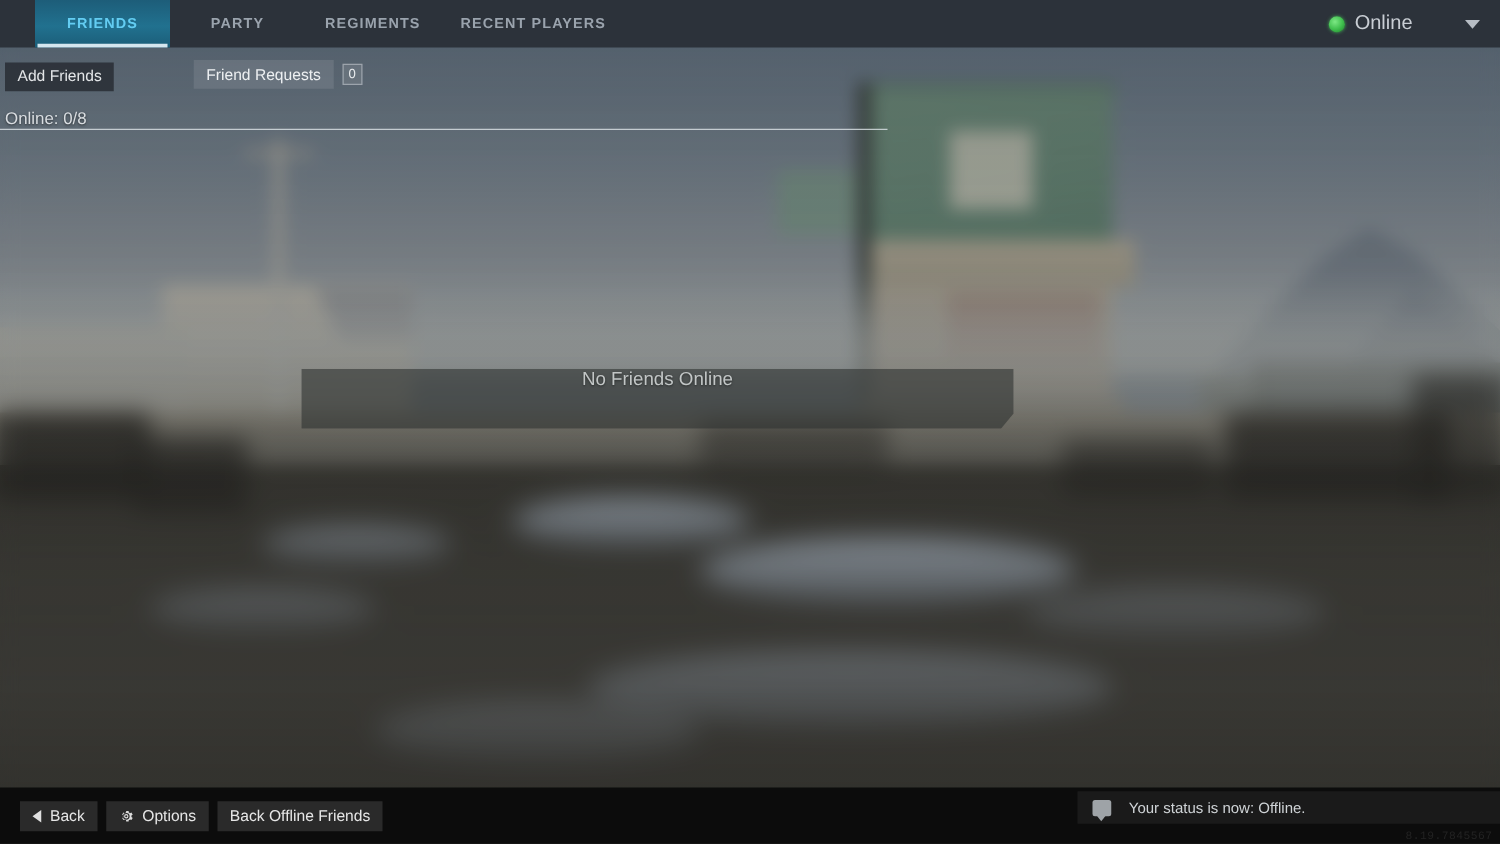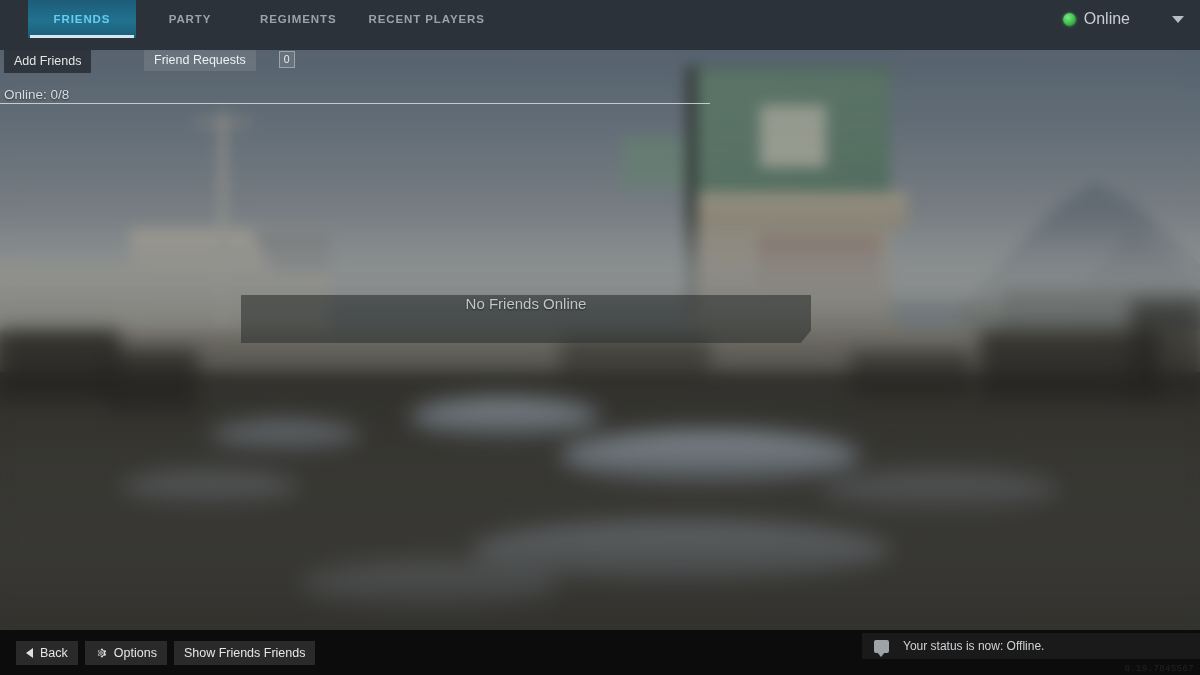--- a/index.html
+++ b/index.html
@@ -166,21 +166,21 @@
     -webkit-backdrop-filter:blur(7px);
   }
   #scene-dim {
     position:absolute; left:0; top:0; width:1200px; height:675px;
     background:linear-gradient(180deg, rgba(20,26,32,.26) 0%, rgba(20,26,32,.18) 35%, rgba(10,12,14,.30) 100%);
   }
 
   
   #topbar {
     position:absolute; left:0; top:0;
-    width:1200px; height:50px;
+    width:1200px; height:38px;
     background:#2c323a;
     display:flex; align-items:stretch;
     z-index:20;
   }
   .tabs { display:flex; align-items:stretch; height:38px; }
   .tab {
     position:relative;
     display:flex; align-items:center; justify-content:center;
     min-width:108px; padding:0 16px;
     font-size:11.5px; font-weight:bold; letter-spacing:.9px;
@@ -231,22 +231,22 @@
   }
   .btn-ghost {
     height:23px; padding:0 10px;
     display:flex; align-items:center;
     background:rgba(132,140,149,.38);
     color:#edf0f2; font-size:12.5px;
     cursor:pointer; user-select:none;
   }
   #add-friends { margin-left:4px; }
   #friend-requests-wrap {
-    position:absolute; left:144px; top:0;
-    display:flex; align-items:center; gap:23px;
+    position:absolute; left:155px; top:0;
+    display:flex; align-items:center; gap:7px;
   }
   .badge {
     min-width:16px; height:17px; padding:0 3px;
     display:flex; align-items:center; justify-content:center;
     background:rgba(120,128,136,.5);
     border:1px solid rgba(200,206,212,.55);
     color:#e9ecee; font-size:10.5px; line-height:1;
   }
 
   
@@ -428,21 +428,21 @@
         <span>Back</span>
       </div>
       <div class="bbtn">
         <svg class="ico-gear" viewBox="0 0 24 24">
           <path fill="#dcdcdc" d="M12 8.5A3.5 3.5 0 1 0 12 15.5 3.5 3.5 0 1 0 12 8.5zm0 5.2a1.7 1.7 0 1 1 0-3.4 1.7 1.7 0 0 1 0 3.4z"></path>
           <path fill="#dcdcdc" d="M20.3 13.1a8.6 8.6 0 0 0 0-2.2l2-1.5-2-3.4-2.3 1a8.3 8.3 0 0 0-1.9-1.1l-.3-2.4h-3.9l-.3 2.4a8.3 8.3 0 0 0-1.9 1.1l-2.3-1-2 3.4 2 1.5a8.6 8.6 0 0 0 0 2.2l-2 1.5 2 3.4 2.3-1a8.3 8.3 0 0 0 1.9 1.1l.3 2.4h3.9l.3-2.4a8.3 8.3 0 0 0 1.9-1.1l2.3 1 2-3.4zM12 17.4A5.4 5.4 0 1 1 12 6.6a5.4 5.4 0 0 1 0 10.8z"></path>
         </svg>
         <span>Options</span>
       </div>
       <div class="bbtn">
-        <span>Show Friends Friends</span>
+        <span>Back Offline Friends</span>
       </div>
     </div>
   </div>
 
   <div id="toast">
     <span class="ico-chat"></span>
     <span id="toast-text">Your status is now: Offline.</span>
   </div>
 
   <div id="build-version">8.19.7845567</div>

